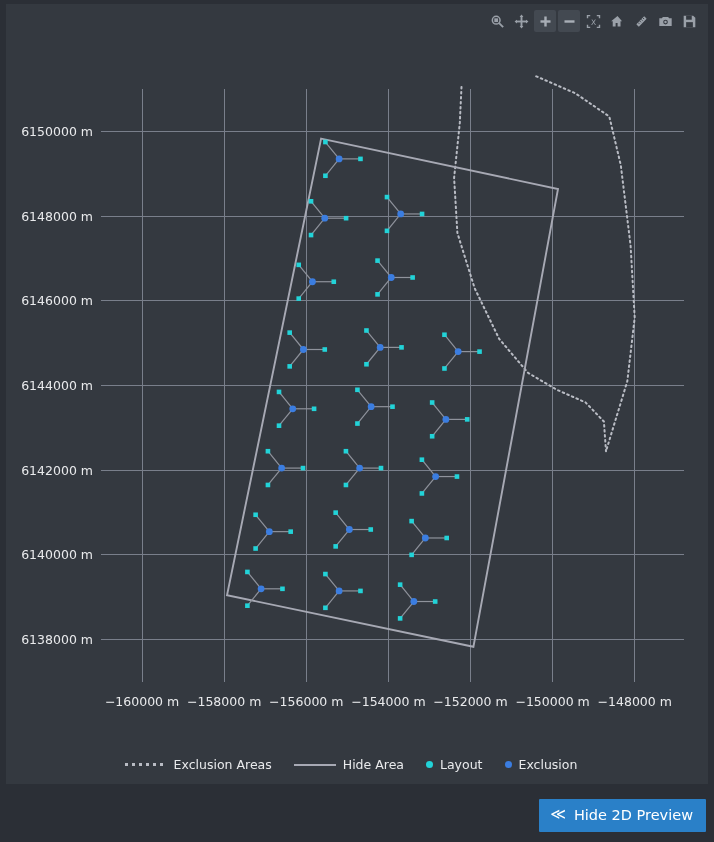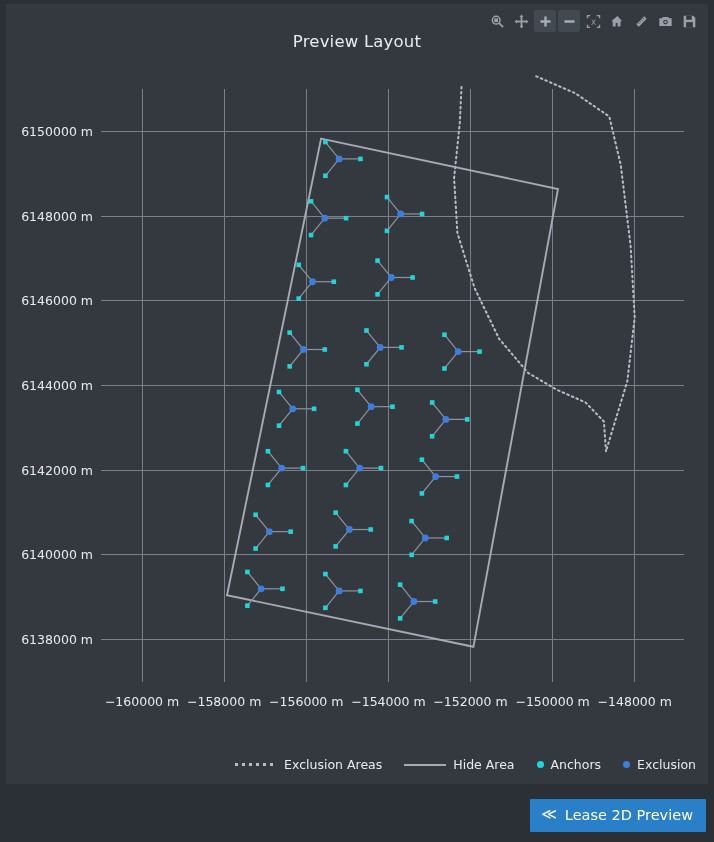--- a/index.html
+++ b/index.html
@@ -105,21 +105,21 @@
     stroke-width: 1.2;
   }
 
   
   .legend {
     position: absolute;
     left: 0;
     right: 0;
     bottom: 12px;
     display: flex;
-    justify-content: flex-end;
+    justify-content: center;
     align-items: center;
     gap: 10px;
   }
   .legend-item {
     display: flex;
     align-items: center;
     gap: 7px;
     margin-right: 12px;
   }
   .legend-label {
@@ -251,21 +251,20 @@
       </div>
       <div class="tb-btn" title="Save">
         <svg width="15" height="15" viewBox="0 0 16 16">
             <path d="M1.8 1.8h10.1l2.3 2.3v10.1H1.8z" fill="#9aa0a8"></path>
             <rect x="4.4" y="1.8" width="6" height="4.3" fill="#343940"></rect>
             <rect x="4.4" y="8.7" width="7.2" height="5.5" fill="#343940"></rect>
           </svg>
       </div>
     </div>
 
-    <div class="plot-title">Preview Layout</div>
 
     <svg class="plot-svg" id="plot" width="702" height="710">
         <g>
           <line x1="95" y1="635.6428571428571" x2="678" y2="635.6428571428571" class="gridline"></line>
           <text x="87" y="640.1428571428571" class="ytick">6138000 m</text>
           <line x1="95" y1="550.9285714285714" x2="678" y2="550.9285714285714" class="gridline"></line>
           <text x="87" y="555.4285714285714" class="ytick">6140000 m</text>
           <line x1="95" y1="466.2142857142857" x2="678" y2="466.2142857142857" class="gridline"></line>
           <text x="87" y="470.7142857142857" class="ytick">6142000 m</text>
           <line x1="95" y1="381.5" x2="678" y2="381.5" class="gridline"></line>
@@ -484,28 +483,28 @@
         <div class="legend-item">
           <span class="lg-dotted"></span>
           <span class="legend-label">Exclusion Areas</span>
         </div>
         <div class="legend-item">
           <span class="lg-solid"></span>
           <span class="legend-label">Hide Area</span>
         </div>
         <div class="legend-item">
           <span class="lg-dot anchor"></span>
-          <span class="legend-label">Anchors</span>
+          <span class="legend-label">Layout</span>
         </div>
         <div class="legend-item">
           <span class="lg-dot turbine"></span>
           <span class="legend-label">Exclusion</span>
         </div>
       </div>
   </div>
 
   <div class="footer">
     <button class="hide-btn">
       <span class="chev">≪</span>
-      <span>Lease 2D Preview</span>
+      <span>Hide 2D Preview</span>
     </button>
   </div>
 </div>
 
 </body></html>

